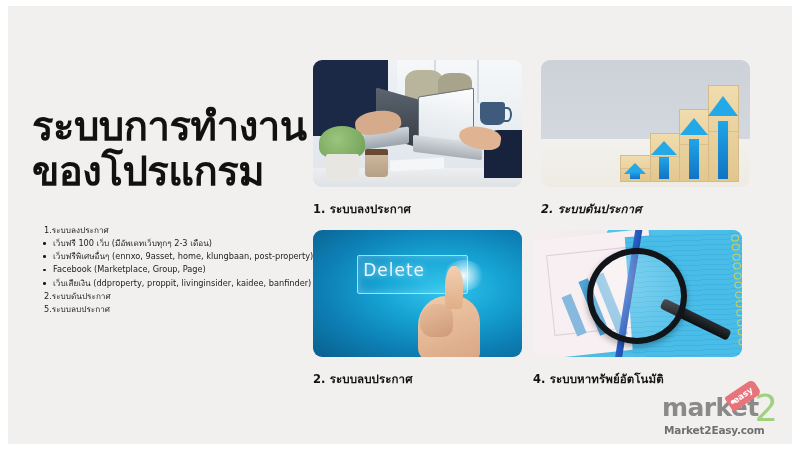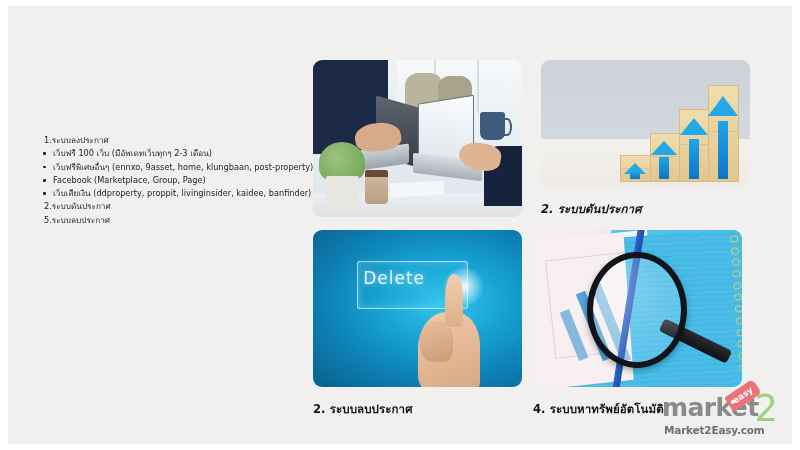--- a/index.html
+++ b/index.html
@@ -79,21 +79,21 @@
     position: absolute;
     width: 209px;
   }
   .card.c1 { left: 0px;   top: 0px; }
   .card.c2 { left: 228px; top: 0px; font-style: italic; }
   .card.c3 { left: 0px;   top: 170px; }
   .card.c4 { left: 220px; top: 170px; }
 
   .thumb {
     width: 209px;
-    height: 157px;
+    height: 127px;
     border-radius: 9px;
     overflow: hidden;
     position: relative;
     background: #dfe3e6;
   }
   .card.c2 .thumb { height: 127px; }
   .caption {
     margin-top: 13px;
     font-size: 11.5px;
     font-weight: 700;
@@ -349,20 +349,22 @@
     letter-spacing: -0.2px;
   }
 </style>
 </head>
 <body>
 
 <div id="slide">
 
   <div id="left-col">
 
+    <h1 id="page-title">ระบบการทำงาน
+ของโปรแกรม</h1>
 
     <div id="feature-list">
       <div class="li-num">1.ระบบลงประกาศ</div>
       <div class="li-bullet">เว็บฟรี 100 เว็บ (มีอัพเดทเว็บทุกๆ 2-3 เดือน)</div>
       <div class="li-bullet">เว็บฟรีพิเศษอื่นๆ (ennxo, 9asset, home, klungbaan, post-property)</div>
       <div class="li-bullet">Facebook (Marketplace, Group, Page)</div>
       <div class="li-bullet">เว็บเสียเงิน (ddproperty, proppit, livinginsider, kaidee, banfinder)</div>
       <div class="li-num">2.ระบบดันประกาศ</div>
       <div class="li-num">5.ระบบลบประกาศ</div>
     </div>

